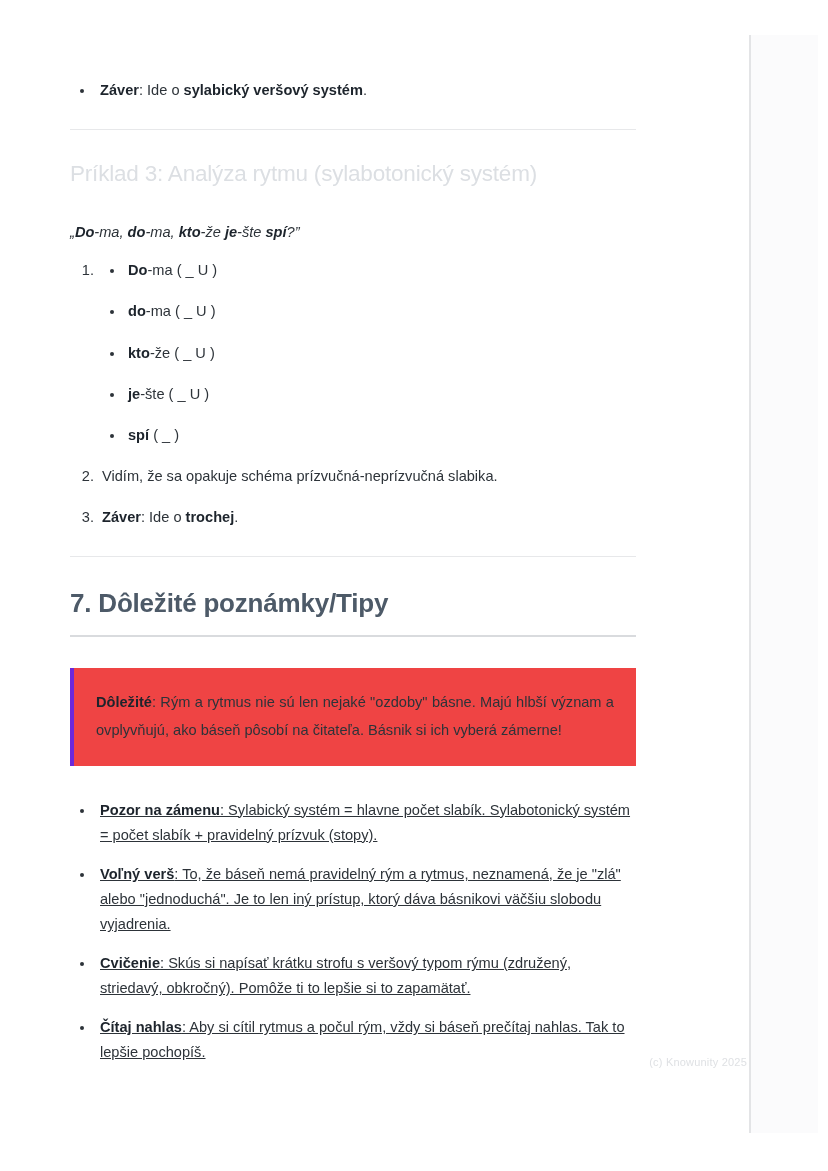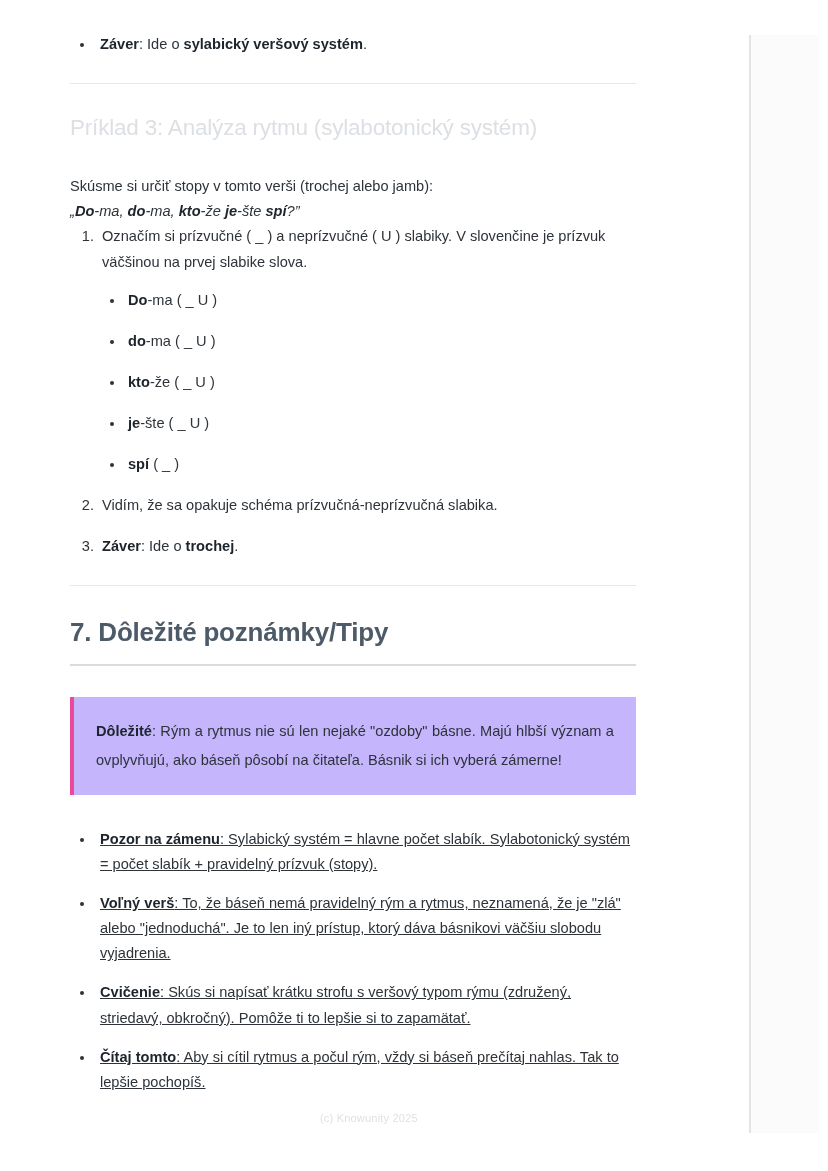--- a/index.html
+++ b/index.html
@@ -121,59 +121,59 @@
     padding-left: 5px;
     text-decoration: underline;
   }
   ul.tips > li:last-child { margin-bottom: 0; }
 
   ul.topbullet {
     margin: 0;
     padding-left: 25px;
     list-style-type: disc;
   }
-  ul.topbullet > li { padding-left: 5px; }
+  ul.topbullet > li { padding-left: 5px; margin-top: 46px; }
 
   
   .section-heading {
     font-size: 26px;
     font-weight: bold;
     color: #4d5a68;
     margin: 0 0 14px 0;
     line-height: 1.3;
     letter-spacing: -0.2px;
   }
   .section-underline {
     border: 0;
     border-top: 2px solid #d9dbde;
     margin: 0 0 31px 0;
   }
 
   
   .callout {
-    background: #c4b5fd;
-    border-left: 4px solid #ec4899;
+    background: #ef4444;
+    border-left: 4px solid #6d28d9;
     padding: 20px 22px 21px 22px;
     margin: 0 0 32px 0;
     box-sizing: border-box;
   }
   .callout p {
     text-align: justify;
     line-height: 1.95;
     font-size: 14.6px;
     color: #2d3339;
   }
 
   
   .footer {
     position: absolute;
     left: 0;
-    top: 1112px;
+    top: 1056px;
     width: 747px;
-    text-align: left;
+    text-align: right;
     font-size: 11px;
     color: #dfe1e4;
     letter-spacing: 0.2px;
   }
   .footer .fcopy { padding-left: 320px; }
 </style>
 </head>
 <body>
 
 <div class="page-edge-panel"></div>
@@ -182,28 +182,26 @@
 <div class="doc">
 
   <ul class="topbullet">
     <li><b>Záver</b><span>: Ide o </span><b>sylabický veršový systém</b><span>.</span></li>
   </ul>
 
   <hr class="rule">
 
   <div class="example-heading">Príklad 3: Analýza rytmu (sylabotonický systém)</div>
 
-  <p class="lead">Skúsme si určiť stopy v tomto verši (trochej alebo jamb):</p>
 
   <p class="verse"><span>„</span><b>Do</b><span>-ma, </span><b>do</b><span>-ma, </span><b>kto</b><span>-že </span><b>je</b><span>-šte </span><b>spí</b><span>?</span><span>”</span></p>
 
 
   <ol class="steps">
     <li>
-      <span>Označím si prízvučné ( _ ) a neprízvučné ( U ) slabiky. V slovenčine je prízvuk väčšinou na prvej slabike slova.</span>
       <ul class="sub">
         <li><b>Do</b><span>-ma ( _ U )</span></li>
         <li><b>do</b><span>-ma ( _ U )</span></li>
         <li><b>kto</b><span>-že ( _ U )</span></li>
         <li><b>je</b><span>-šte ( _ U )</span></li>
         <li><b>spí</b><span> ( _ )</span></li>
       </ul>
     </li>
     <li><span>Vidím, že sa opakuje schéma prízvučná-neprízvučná slabika.</span></li>
     <li><b>Záver</b><span>: Ide o </span><b>trochej</b><span>.</span></li>
@@ -215,20 +213,20 @@
   <hr class="section-underline">
 
   <div class="callout">
     <p><b>Dôležité</b><span>: Rým a rytmus nie sú len nejaké "ozdoby" básne. Majú hlbší význam a ovplyvňujú, ako báseň pôsobí na čitateľa. Básnik si ich vyberá zámerne!</span></p>
   </div>
 
   <ul class="tips">
     <li><b>Pozor na zámenu</b><span>: Sylabický systém = hlavne počet slabík. Sylabotonický systém = počet slabík + pravidelný prízvuk (stopy).</span></li>
     <li><b>Voľný verš</b><span>: To, že báseň nemá pravidelný rým a rytmus, neznamená, že je "zlá" alebo "jednoduchá". Je to len iný prístup, ktorý dáva básnikovi väčšiu slobodu vyjadrenia.</span></li>
     <li><b>Cvičenie</b><span>: Skús si napísať krátku strofu s veršový typom rýmu (združený, striedavý, obkročný). Pomôže ti to lepšie si to zapamätať.</span></li>
-    <li><b>Čítaj tomto</b><span>: Aby si cítil rytmus a počul rým, vždy si báseň prečítaj nahlas. Tak to lepšie pochopíš.</span></li>
+    <li><b>Čítaj nahlas</b><span>: Aby si cítil rytmus a počul rým, vždy si báseň prečítaj nahlas. Tak to lepšie pochopíš.</span></li>
   </ul>
 
 </div>
 
 <div class="footer">
   <span class="fcopy">(c) Knowunity 2025</span>
 </div>
 
 </body></html>

